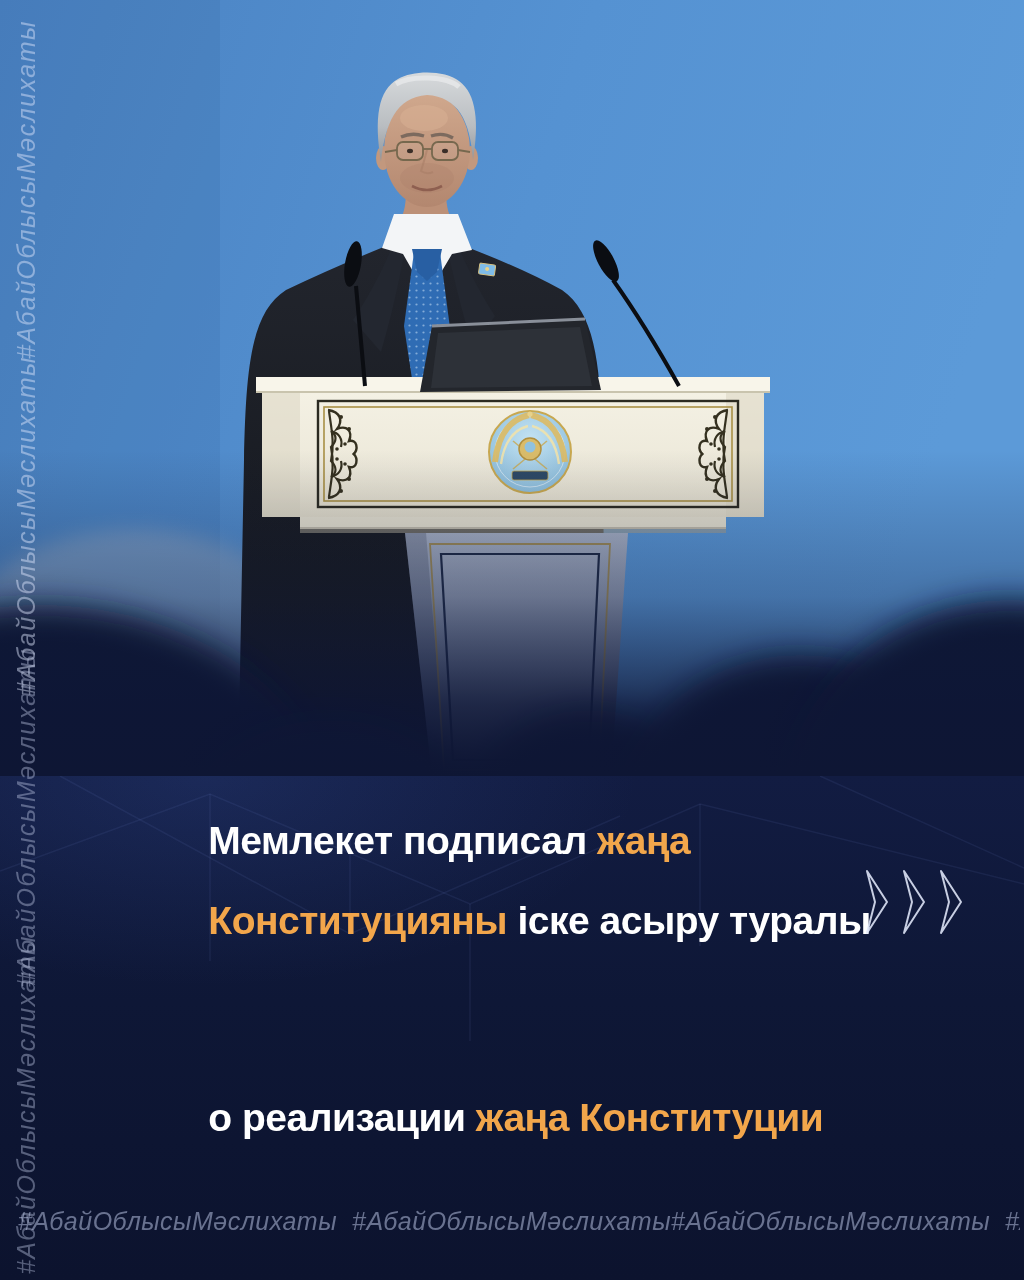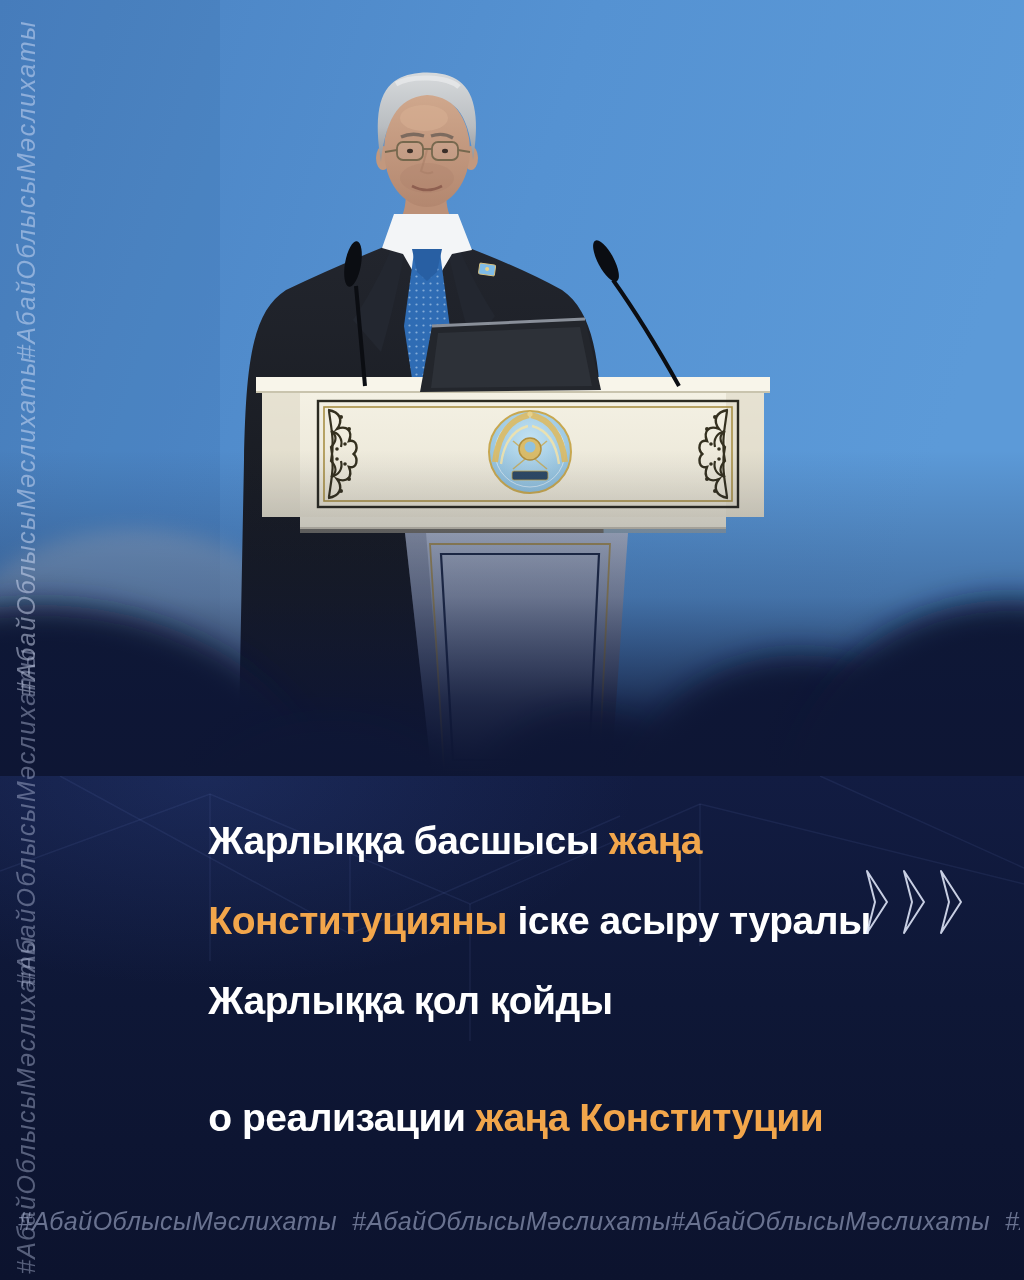--- a/index.html
+++ b/index.html
@@ -218,23 +218,22 @@
         <line x1="470" y1="128" x2="470" y2="265"></line>
         <line x1="700" y1="28" x2="700" y2="170"></line>
         <polyline points="60,0 350,158 620,40"></polyline>
         <line x1="820" y1="0" x2="1024" y2="92"></line>
         <line x1="350" y1="158" x2="350" y2="60"></line>
       </g>
     </svg>
   </div>
 
   <div class="headline kk">
-    <span>Жарлыққа басшысы </span><span class="accent">жаңа</span><br>
+    <span>Мемлекет подписал </span><span class="accent">жаңа</span><br>
     <span class="accent">Конституцияны</span><span> іске асыру туралы</span><br>
-    <span>Жарлыққа қол қойды</span>
   </div>
 
   <div class="headline ru">
     <br>
     <span>о реализации </span><span class="accent">жаңа Конституции</span>
   </div>
 
   <svg class="chevrons" width="134" height="70" viewBox="0 0 134 70">
     <g stroke="rgba(225,232,250,0.88)" stroke-width="2" fill="none" stroke-linejoin="round">
       <path d="M4,2 L24,33 L4,64 L12,33 Z"></path>

